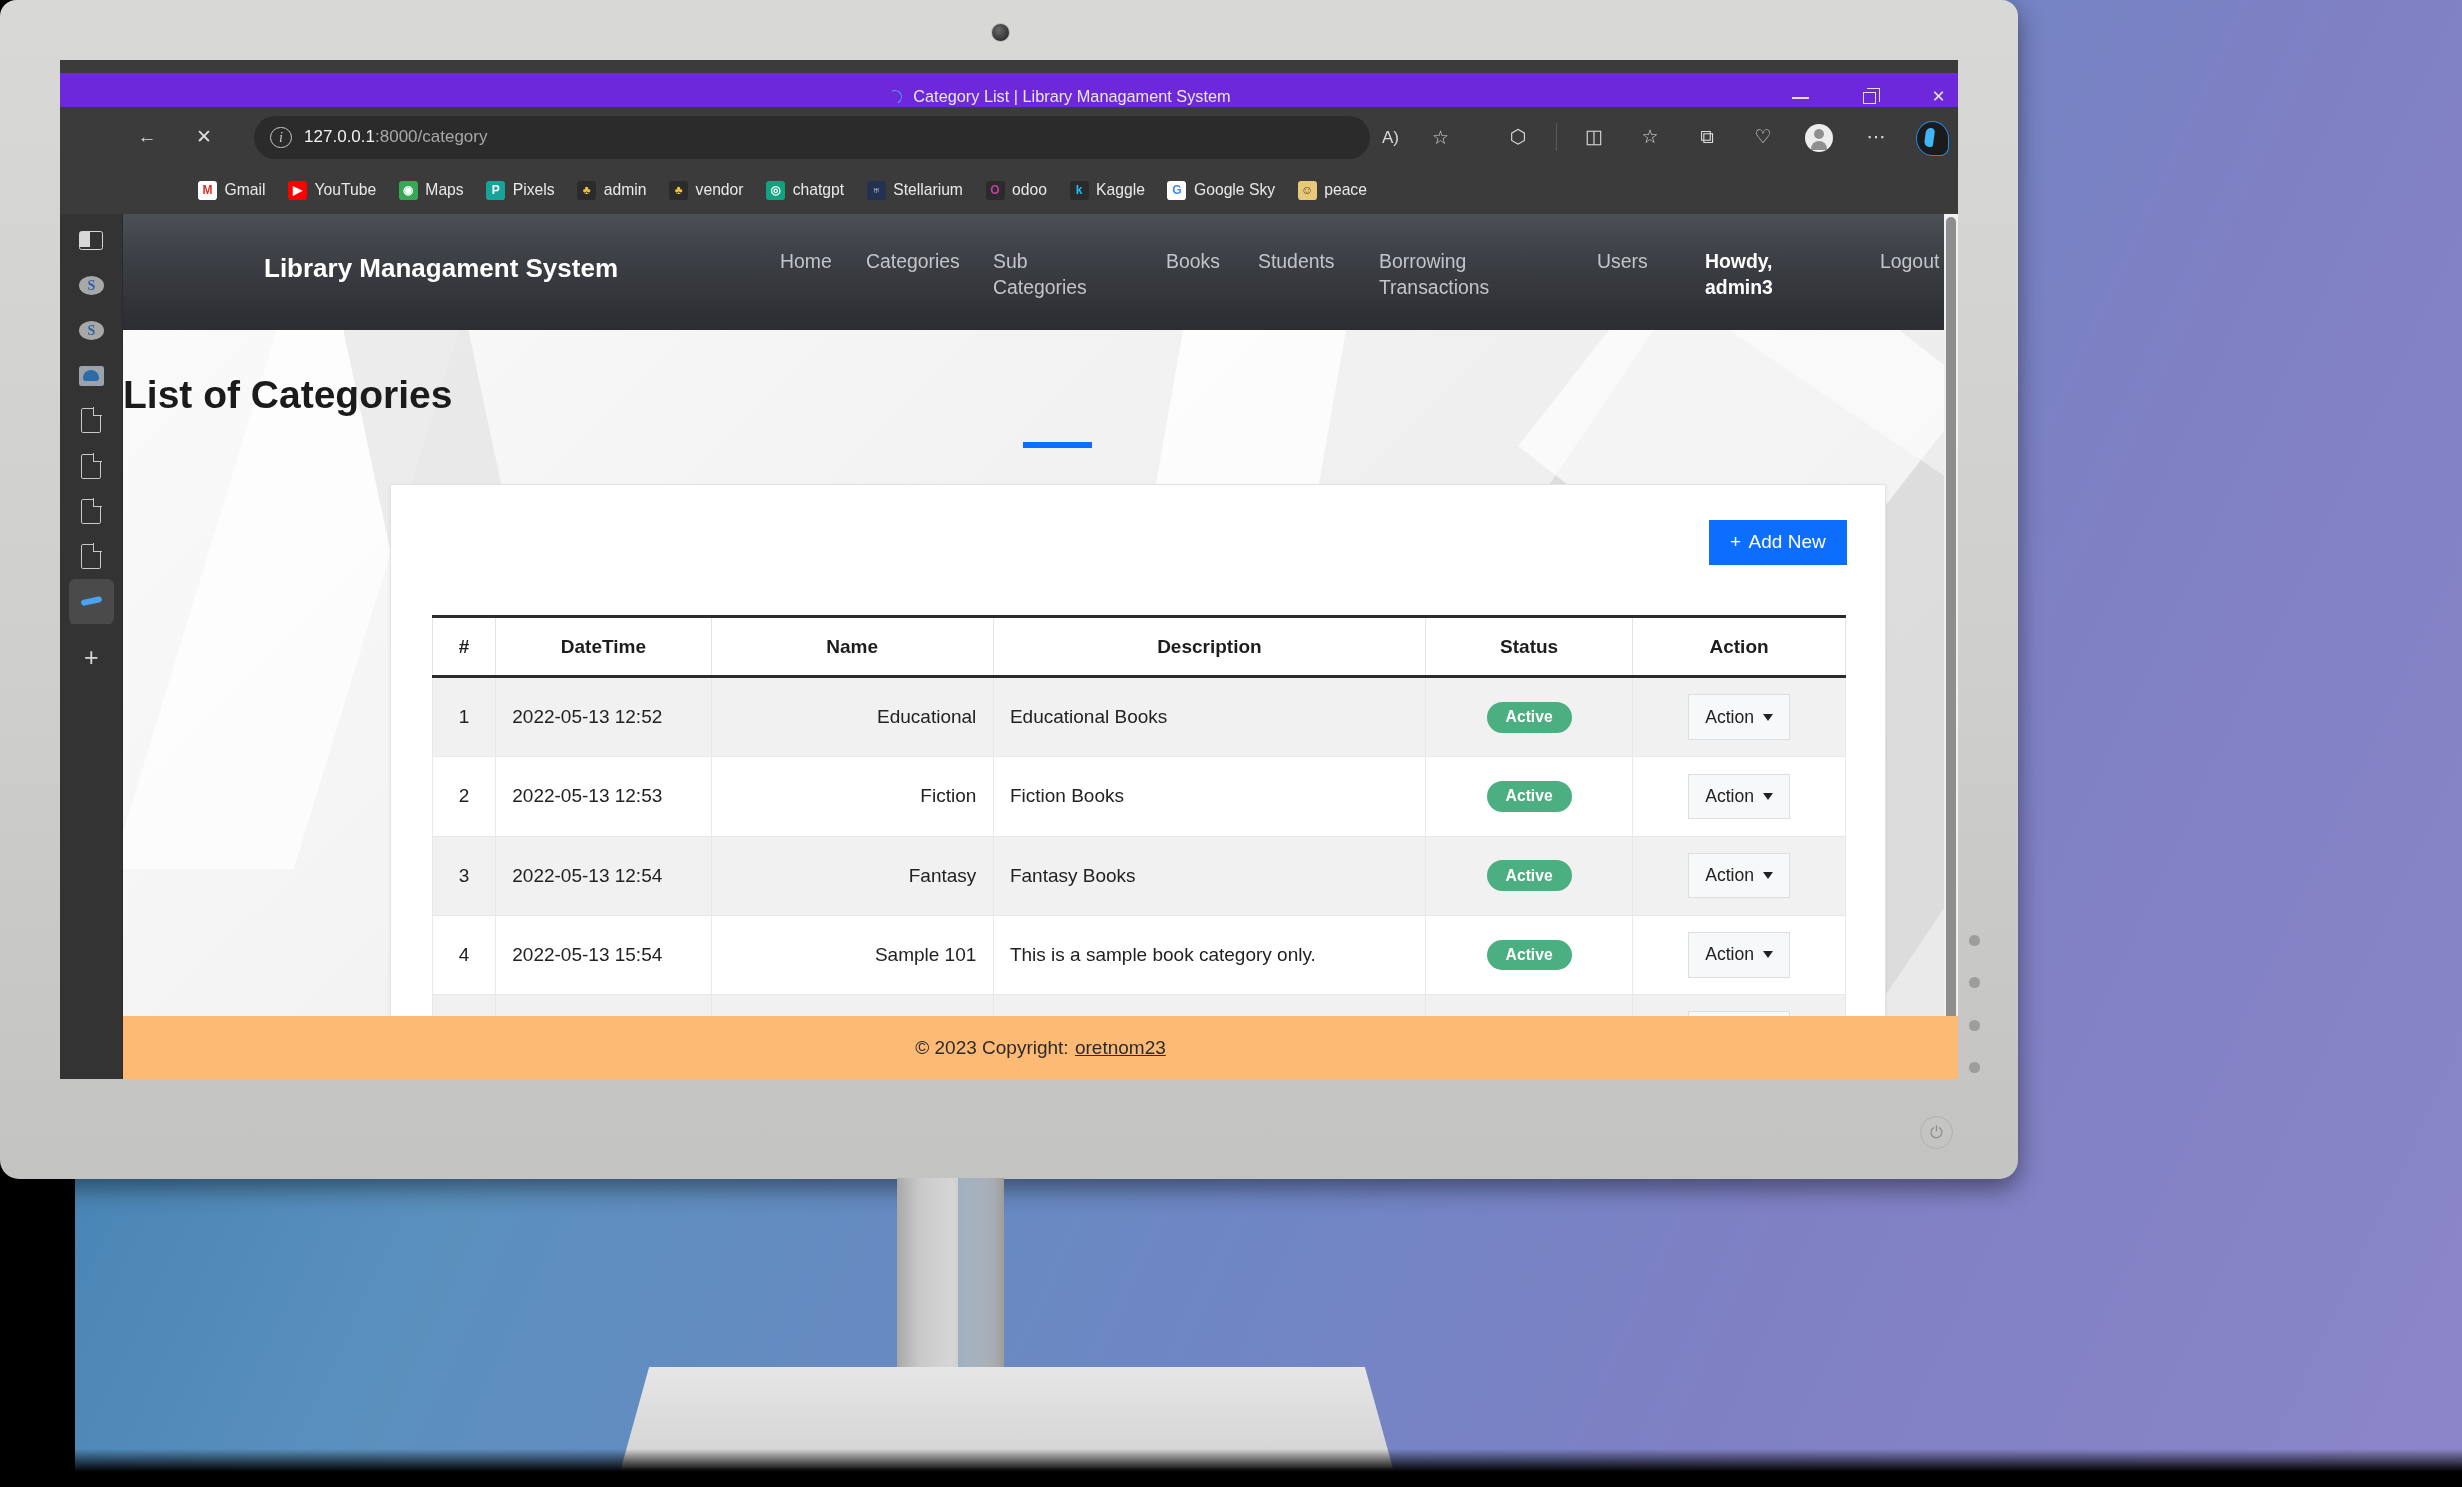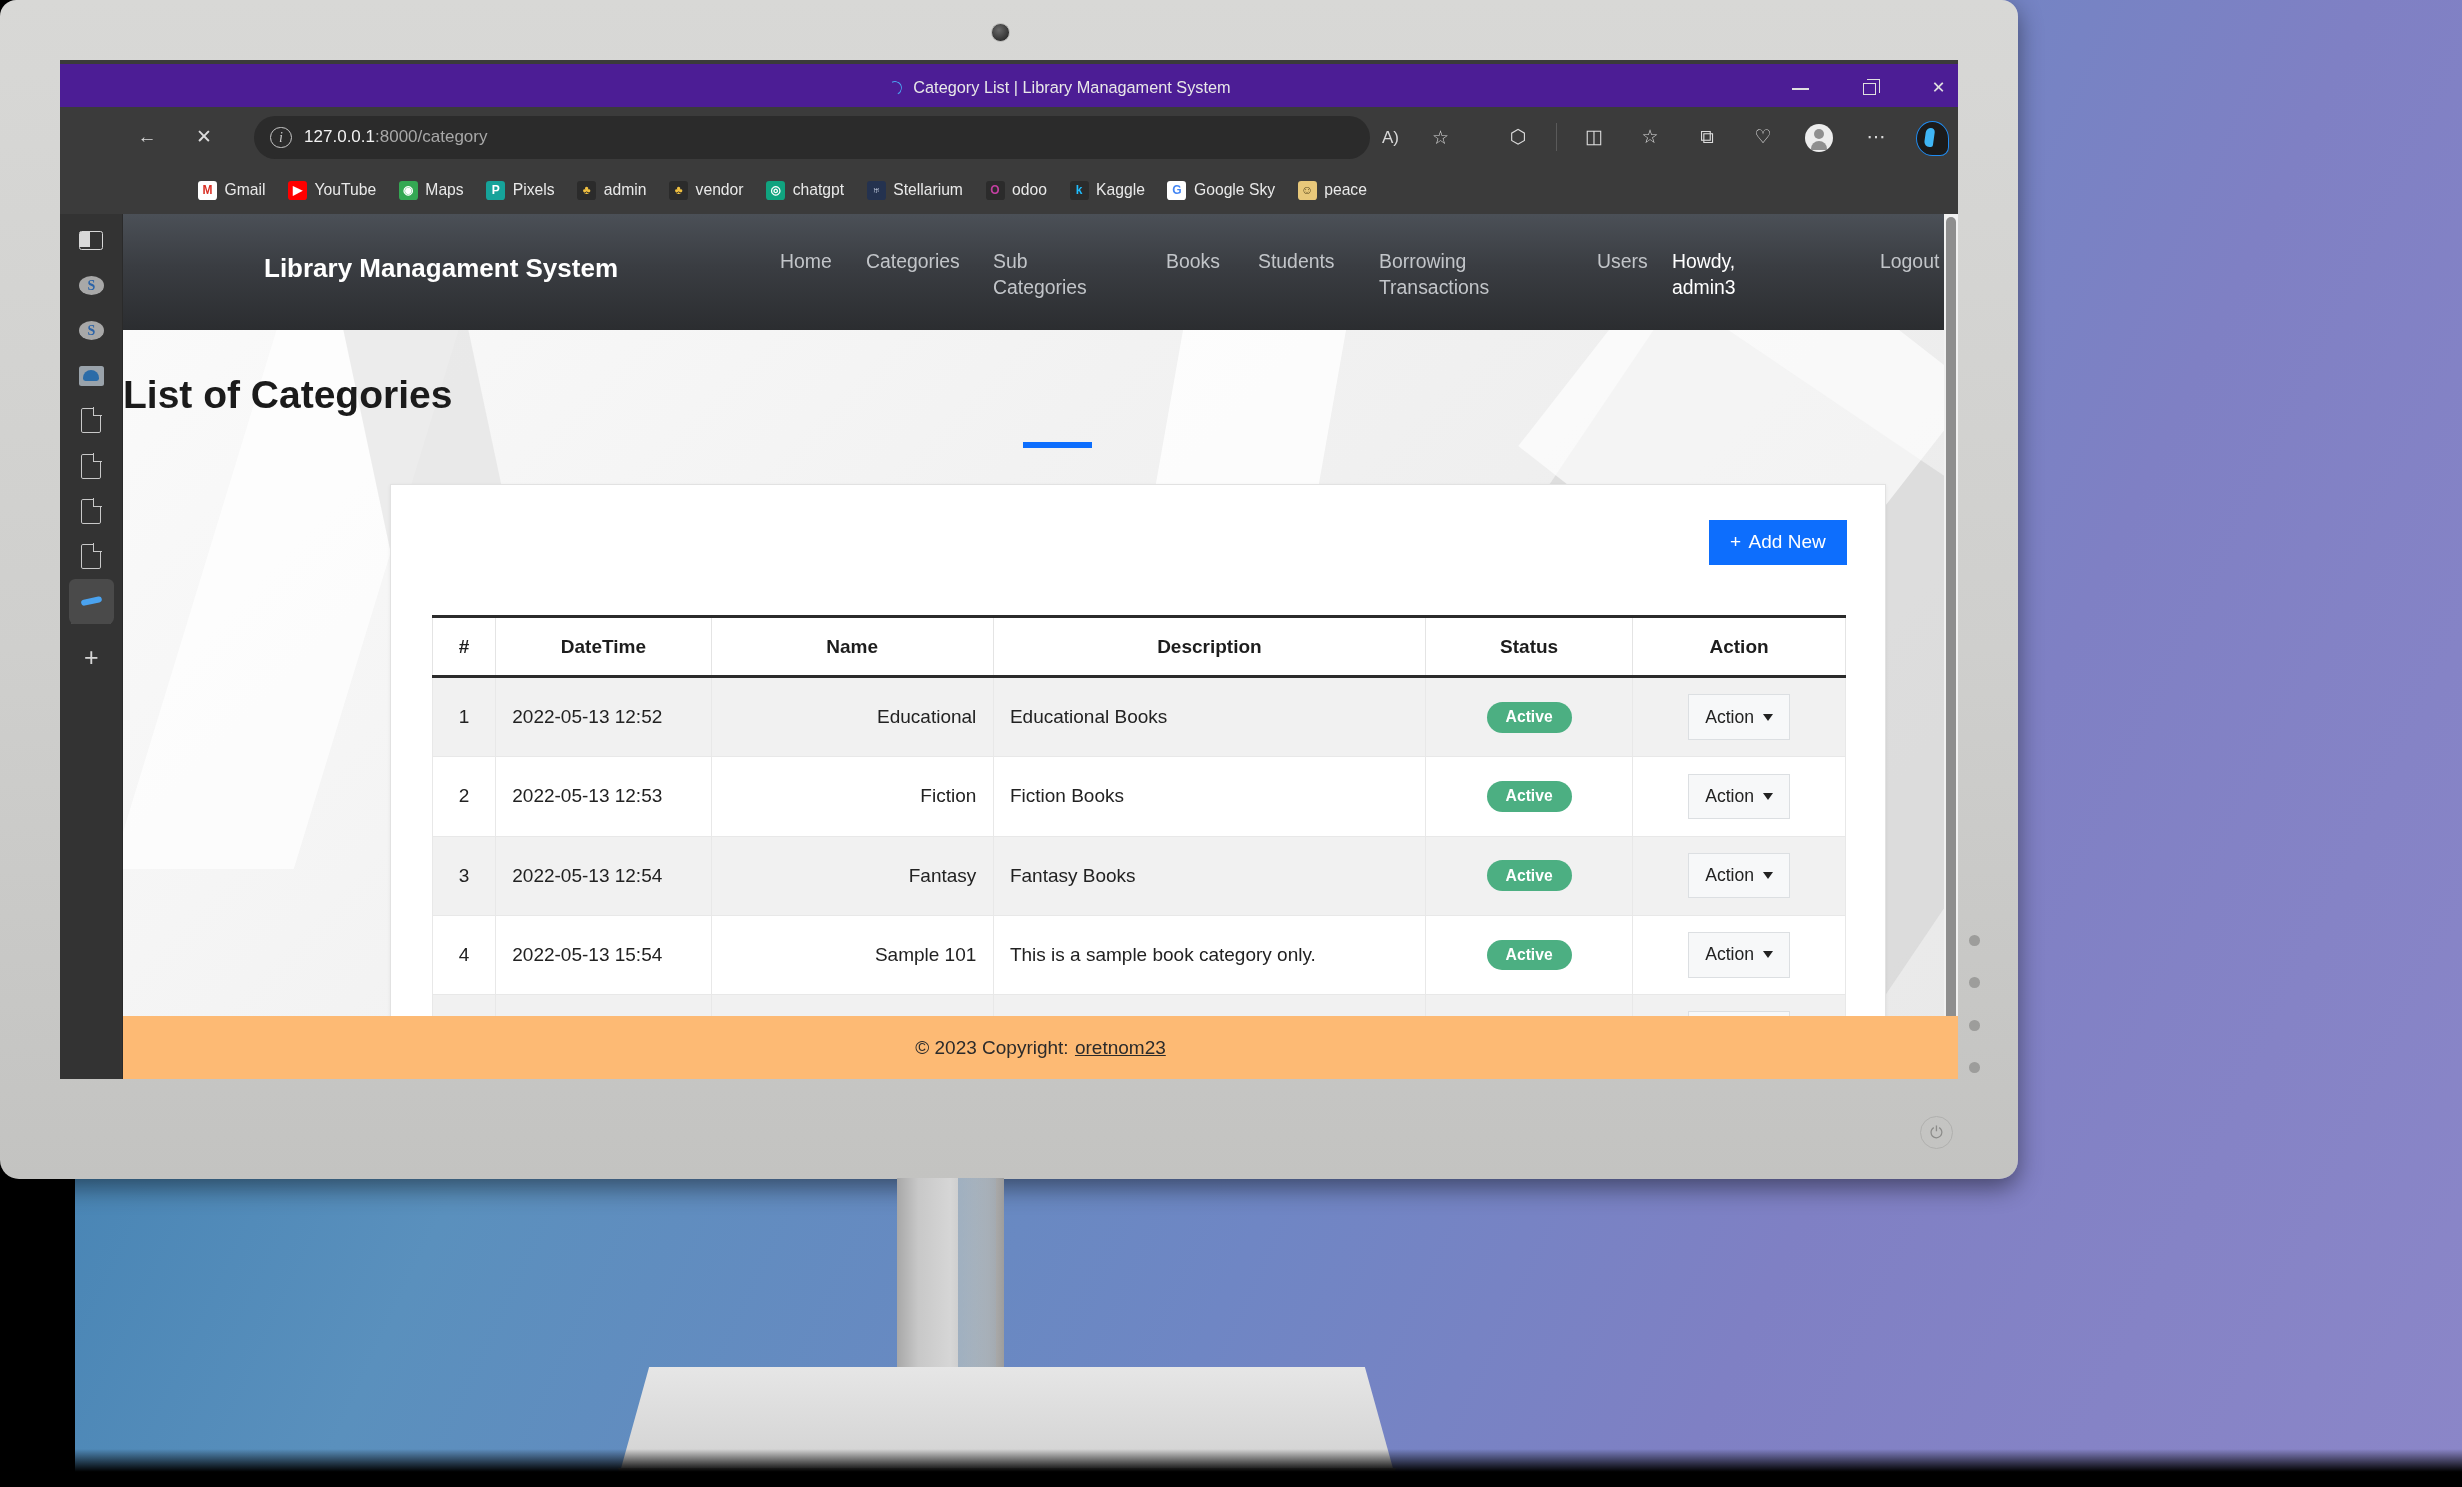--- a/index.html
+++ b/index.html
@@ -82,22 +82,22 @@
     position: absolute; left: 60px; top: 60px;
     width: 1898px; height: 1019px;
     background: #ffffff; overflow: hidden;
   }
 
   
   #edge-window { position: absolute; inset: 0; background: #3b3b3b; }
 
   
   #titlebar {
-    position: absolute; left: 0; top: 4px; width: 2108px; height: 47px;
-    background: #4c1d95;
+    position: absolute; left: 0; top: 13px; width: 2108px; height: 47px;
+    background: #6d28d9;
   }
   #tab-title-wrap {
     position: absolute; left: 828px; top: 11.3px; height: 25px;
     display: flex; align-items: center; gap: 11.3px;
   }
   #tab-spinner {
     width: 14px; height: 14px; border-radius: 50%;
     border: 1.9px solid transparent; border-top-color: #4aa3f0; border-right-color: #4aa3f0;
     transform: rotate(18deg);
   }
@@ -220,21 +220,21 @@
   #brand {
     position: absolute; left: 141px; top: 39px;
     font-size: 26px; font-weight: bold; color: #ffffff; white-space: nowrap; text-align: right;
   }
   #nav-items {
     position: absolute; left: 657px; top: 16.3px; width: 1129px; height: 88px;
   }
   .nav-item {
     position: absolute; top: 17.6px; color: #c2c5c9; font-size: 19.4px; line-height: 1.35;
   }
-  .nav-item.strong { color: #ffffff; font-weight: normal; }
+  .nav-item.strong { color: #ffffff; font-weight: bold; margin-left: 33px; }
   #nav-home       { left: 0px;    width: 88px; }
   #nav-categories { left: 86px;  width: 125px; }
   #nav-subcat     { left: 213px;  width: 107px; }
   #nav-books      { left: 386px;  width: 82px; }
   #nav-students   { left: 478px;  width: 113px; }
   #nav-borrowing  { left: 599px;  width: 157px; }
   #nav-users      { left: 817px; width: 75px; }
   #nav-howdy      { left: 892px; width: 132px; }
   #nav-logout     { left: 1069px; width: 100px; margin-left: 31px; }
 

